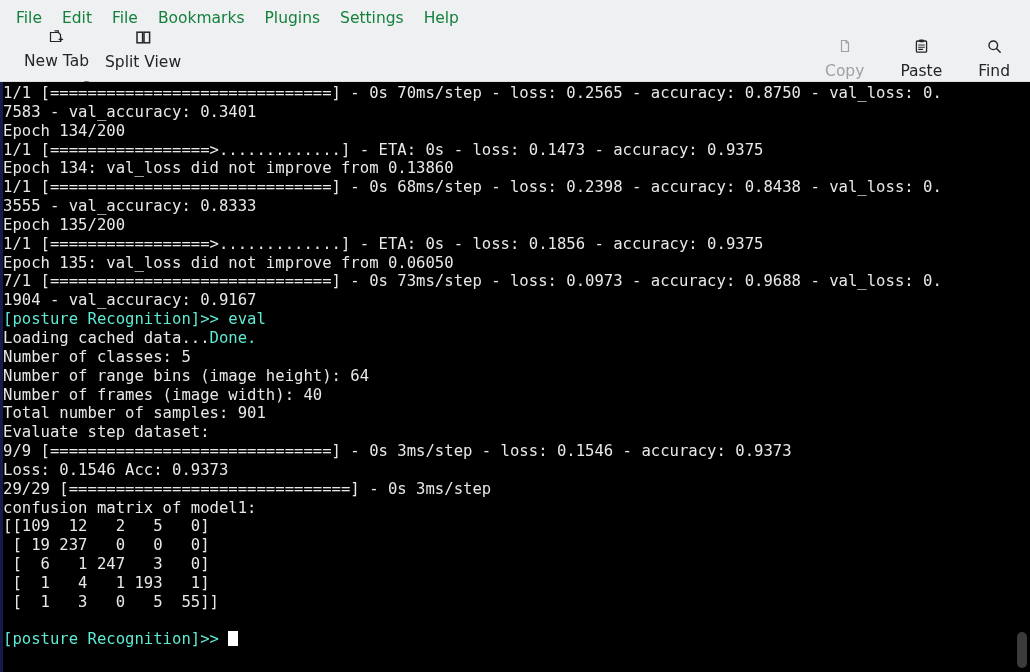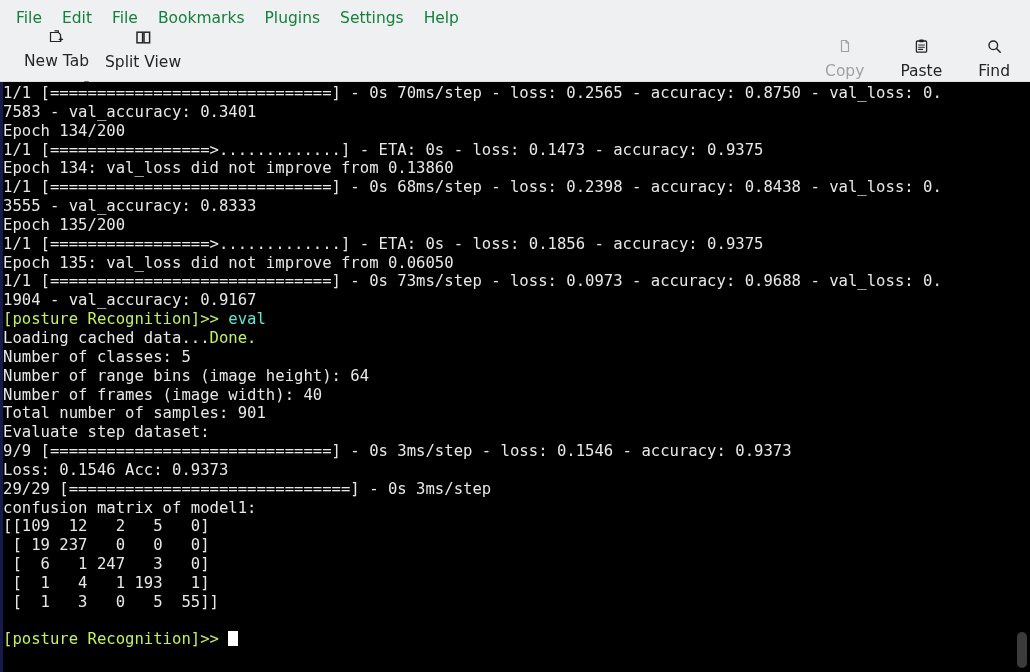--- a/index.html
+++ b/index.html
@@ -91,21 +91,21 @@
     left: 3px;
     top: 2px;
     margin: 0;
     font-family: "DejaVu Sans Mono", monospace;
     font-size: 15.6px;
     line-height: 18.85px;
     color: #e8e8e8;
     white-space: pre;
     letter-spacing: 0px;
   }
-  .g { color: #bef264; }
+  .g { color: #5eead4; }
   .w { color: #5eead4; }
   .cursor {
     display: inline-block;
     width: 9.4px;
     height: 15px;
     background: #ffffff;
     vertical-align: -2px;
   }
   .term-divider {
     position: absolute;
@@ -218,21 +218,21 @@
   <pre class="term-text"><span>1/1 [==============================] - 0s 70ms/step - loss: 0.2565 - accuracy: 0.8750 - val_loss: 0.</span>
 <span>7583 - val_accuracy: 0.3401</span>
 <span>Epoch 134/200</span>
 <span>1/1 [=================&gt;.............] - ETA: 0s - loss: 0.1473 - accuracy: 0.9375</span>
 <span>Epoch 134: val_loss did not improve from 0.13860</span>
 <span>1/1 [==============================] - 0s 68ms/step - loss: 0.2398 - accuracy: 0.8438 - val_loss: 0.</span>
 <span>3555 - val_accuracy: 0.8333</span>
 <span>Epoch 135/200</span>
 <span>1/1 [=================&gt;.............] - ETA: 0s - loss: 0.1856 - accuracy: 0.9375</span>
 <span>Epoch 135: val_loss did not improve from 0.06050</span>
-<span>1/1 [==============================] - 0s 73ms/step - loss: 0.0973 - accuracy: 0.9688 - val_loss: 0.</span>
+<span>7/1 [==============================] - 0s 73ms/step - loss: 0.0973 - accuracy: 0.9688 - val_loss: 0.</span>
 <span>1904 - val_accuracy: 0.9167</span>
 <span class="g">[posture Recognition]&gt;&gt;</span><span class="w"> eval</span>
 <span>Loading cached data...</span><span class="g">Done.</span>
 <span>Number of classes: 5</span>
 <span>Number of range bins (image height): 64</span>
 <span>Number of frames (image width): 40</span>
 <span>Total number of samples: 901</span>
 <span>Evaluate step dataset:</span>
 <span>9/9 [==============================] - 0s 3ms/step - loss: 0.1546 - accuracy: 0.9373</span>
 <span>Loss: 0.1546 Acc: 0.9373</span>

